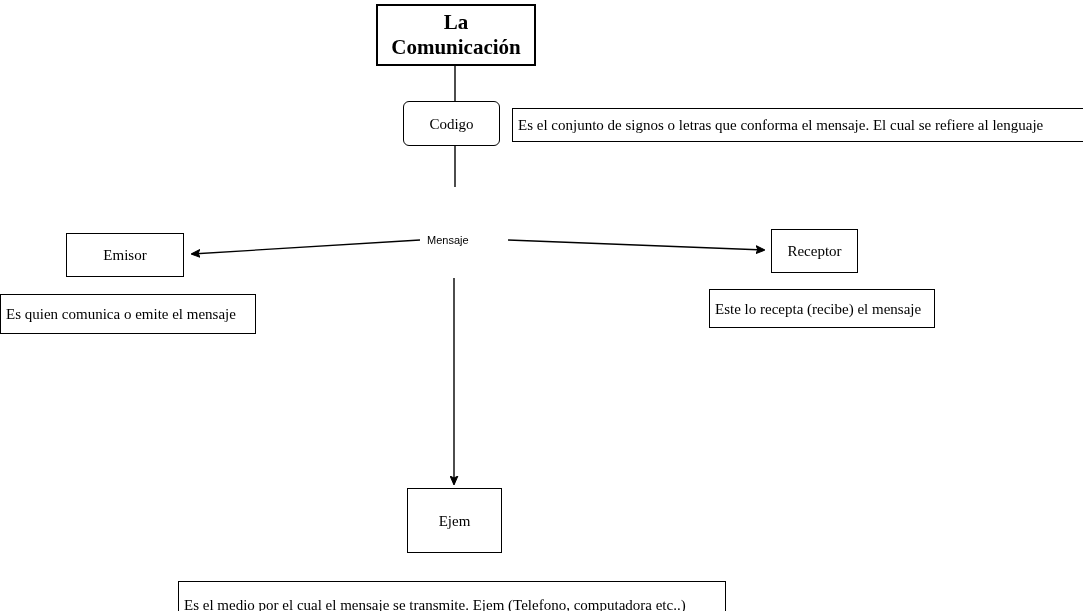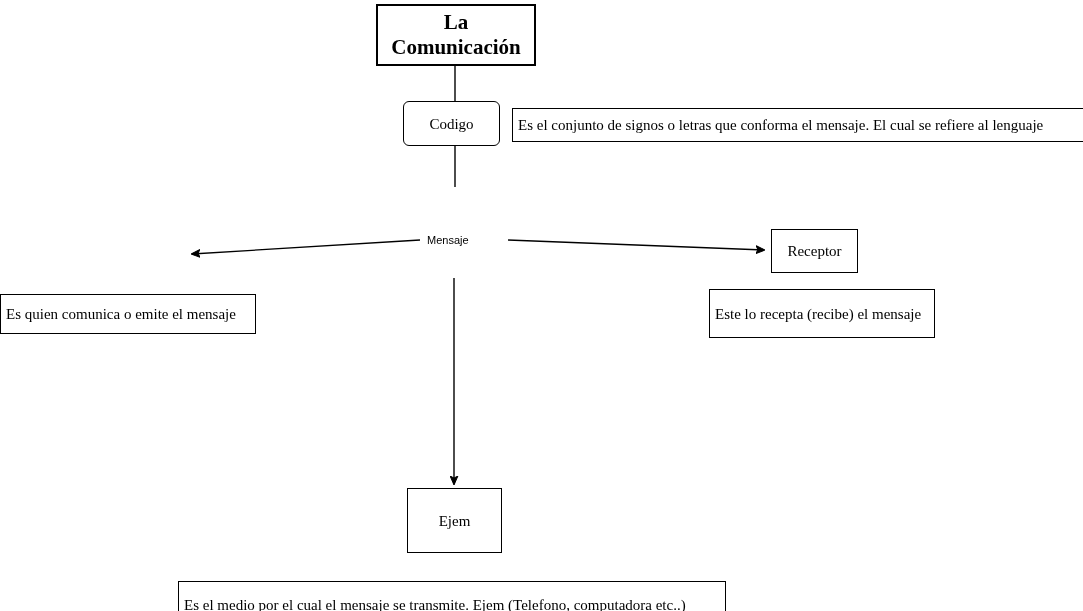--- a/index.html
+++ b/index.html
@@ -100,30 +100,33 @@
   </div>
 
   <div class="note" style="left:512px; top:108px; width:671px; height:34px;">
     <span>Es el conjunto de signos o letras que conforma el mensaje. El cual se refiere al lenguaje</span>
   </div>
 
   <div class="edge-label" style="left:427px; top:234px;text-align:right;">
     <span>Mensaje</span>
   </div>
 
+  <div class="node" style="left:66px; top:233px; width:118px; height:44px;">
+    <span>Emisor</span>
+  </div>
 
   <div class="note" style="left:0px; top:294px; width:256px; height:40px;">
     <span>Es quien comunica o emite el mensaje</span>
   </div>
 
   <div class="node" style="left:771px; top:229px; width:87px; height:44px;text-align:right;">
     <span>Receptor</span>
   </div>
 
-  <div class="note" style="left:709px; top:289px; width:226px; height:49px;">
+  <div class="note" style="left:709px; top:289px; width:226px; height:39px;">
     <span>Este lo recepta (recibe) el mensaje</span>
   </div>
 
   <div class="node" style="left:407px; top:488px; width:95px; height:65px;">
     <span>Ejem</span>
   </div>
 
   <div class="note" style="left:178px; top:581px; width:548px; height:48px;">
     <span>Es el medio por el cual el mensaje se transmite. Ejem (Telefono, computadora etc..)</span>
   </div>

